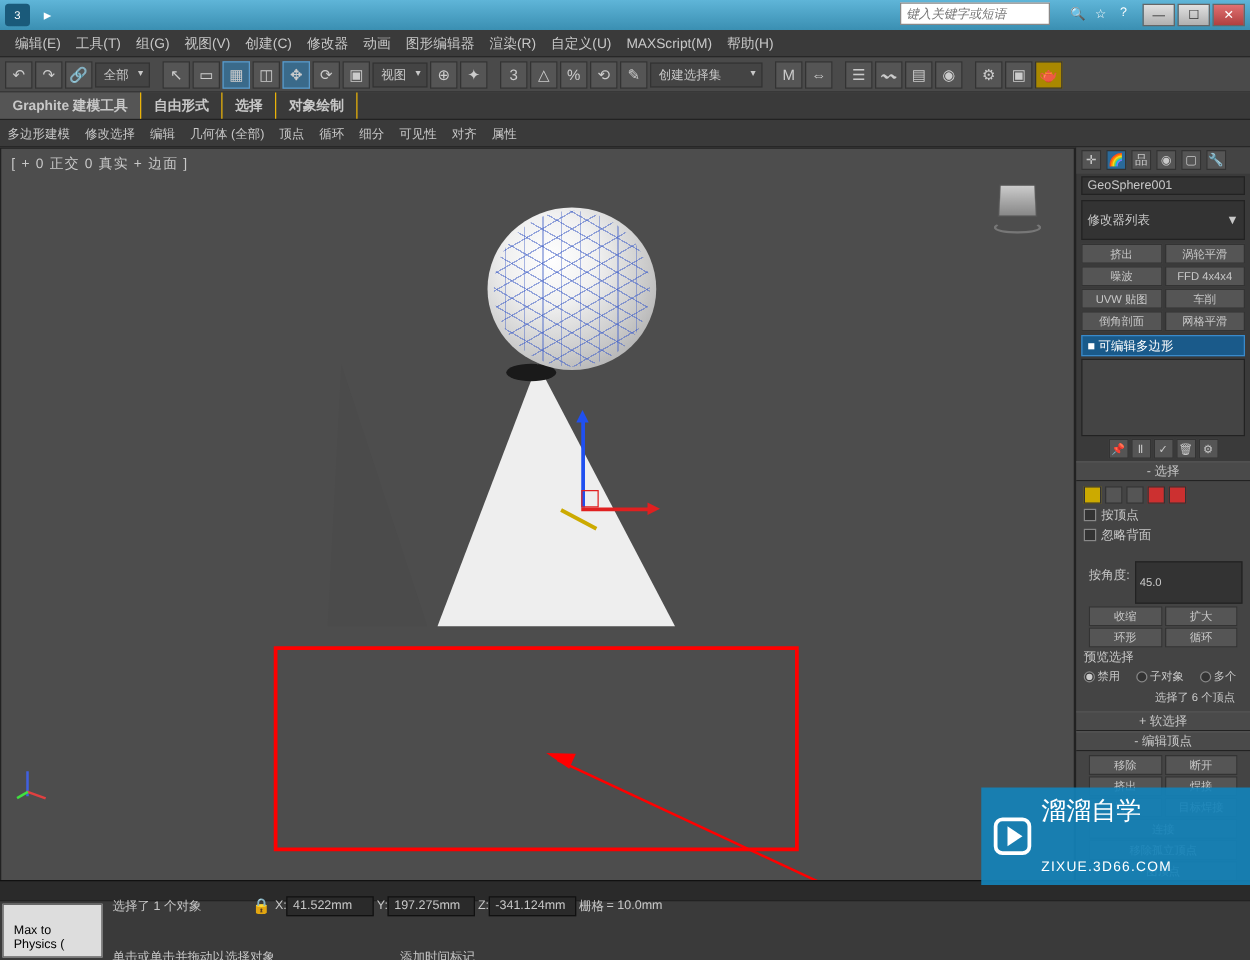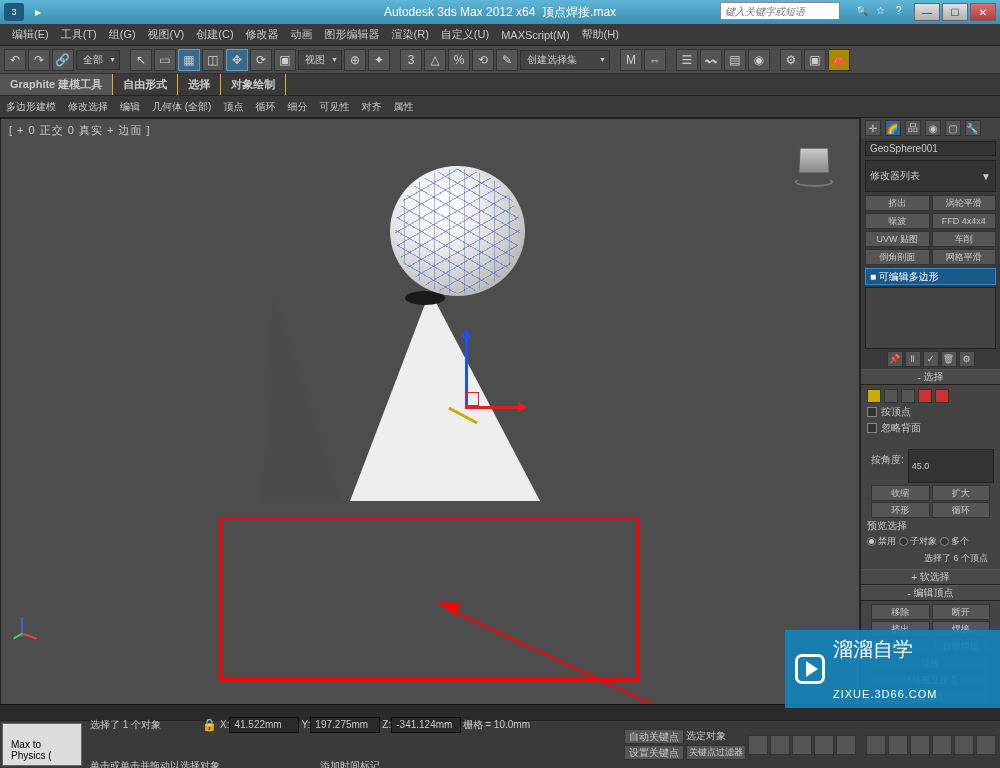--- a/index.html
+++ b/index.html
@@ -88,21 +88,21 @@
 .rightpanel .rollhead { background:#4a4a4a; text-align:center; height:16px; display:flex; align-items:center; justify-content:center; border-top:1px solid #555; border-bottom:1px solid #222; font-size:10px; }
 .rightpanel .rollbody { background:#444; padding:2px 6px; }
 .rightpanel .soicons { display:flex; gap:3px; margin:2px 0; }
 .rightpanel .soicons .so { width:14px; height:14px; border:1px solid #333; background:#555; }
 .rightpanel .soicons .so.sel { background:#cc3030; }
 .rightpanel .soicons .so.y { background:#ccaa00; }
 .rightpanel .check { display:flex; align-items:center; gap:4px; margin:2px 0; }
 .rightpanel .check .cb { width:10px; height:10px; border:1px solid #888; background:#333; }
 .rightpanel .spin { display:flex; align-items:center; gap:4px; margin:2px 0; }
 .rightpanel .spin .sv { flex:1; background:#333; border:1px solid #222; height:14px; padding:16px 3px; font-size:9px; display:flex; align-items:center;margin-top:12px; }
-.rightpanel .radio { display:flex; gap:3px; flex-wrap:wrap; margin:2px 0; font-size:9px; }
+.rightpanel .radio { display:flex; gap:13px; flex-wrap:wrap; margin:2px 0; font-size:9px; }
 .rightpanel .radio label { display:flex; align-items:center; gap:2px; }
 .rightpanel .radio .rb { width:9px; height:9px; border:1px solid #888; border-radius:50%; background:#333; }
 .rightpanel .radio .rb.on::after { content:""; display:block; width:5px; height:5px; background:#ccc; border-radius:50%; margin:1px; }
 .rightpanel .statusline { text-align:right; padding:2px 6px; font-size:9px; }
 
 
 .bottom { position:absolute; bottom:0; left:0; right:0; }
 .timeline { height:18px; background:#333; border-top:1px solid #222; display:flex; align-items:center; padding:0 6px; font-size:9px; }
 .timeline .range { margin-right:10px; }
 .timeline .track { flex:1; height:12px; background:#444; position:relative; border:1px solid #222; }
@@ -124,23 +124,20 @@
 .watermark .play::after { content:""; border-left:12px solid #fff; border-top:8px solid transparent; border-bottom:8px solid transparent; margin-left:3px; }
 .watermark .txt { display:flex; flex-direction:column; line-height:1.1;gap:28px; }
 .watermark .url { font-size:11px; letter-spacing:1px; }
 </style>
 </head>
 <body>
 
 <div class="titlebar">
   <div class="logo">3</div>
   <div class="back">▸</div>
-  <div class="title">
-    <span>Autodesk 3ds Max  2012 x64</span>&nbsp;&nbsp;<span>顶点焊接.max</span>
-  </div>
   <input class="search" placeholder="键入关键字或短语" style="">
   <div class="icons">
     <span>🔍</span>
     <span>☆</span>
     <span>?</span>
   </div>
   <div class="wincontrols">
     <div>—</div>
     <div>☐</div>
     <div class="close">✕</div>
@@ -399,42 +396,20 @@
             <div class="cv">-341.124mm</div>
           </div>
         <span>栅格</span>
         <span>= 10.0mm</span>
       </div>
       <div style="display:flex; gap:10px; align-items:center;margin-top:24px;">
         <span style="width:220px;">单击或单击并拖动以选择对象</span>
         <span>添加时间标记</span>
       </div>
     </div>
-    <div class="st-right">
-      <div style="display:flex; flex-direction:column; gap:1px;">
-        <div class="btn" style="background:#555; border:1px solid #333; padding:0 4px; height:15px;">自动关键点</div>
-        <div class="btn" style="background:#555; border:1px solid #333; padding:0 4px; height:15px;">设置关键点</div>
-      </div>
-      <div style="display:flex; flex-direction:column; gap:1px;">
-        <div class="cv" style="width:50px; height:15px;">选定对象</div>
-        <div class="btn" style="background:#555; border:1px solid #333; padding:0 2px; height:15px; font-size:9px;">关键点过滤器</div>
-      </div>
-      <div class="st-btn"></div>
-      <div class="st-btn"></div>
-      <div class="st-btn"></div>
-      <div class="st-btn"></div>
-      <div class="st-btn"></div>
-      <div style="width:6px;"></div>
-      <div class="st-btn"></div>
-      <div class="st-btn"></div>
-      <div class="st-btn"></div>
-      <div class="st-btn"></div>
-      <div class="st-btn"></div>
-      <div class="st-btn"></div>
-    </div>
   </div>
 </div>
 
 <div class="watermark">
   <div class="play"></div>
   <div class="txt">
     <div>溜溜自学</div>
     <div class="url">ZIXUE.3D66.COM</div>
   </div>
 </div>

